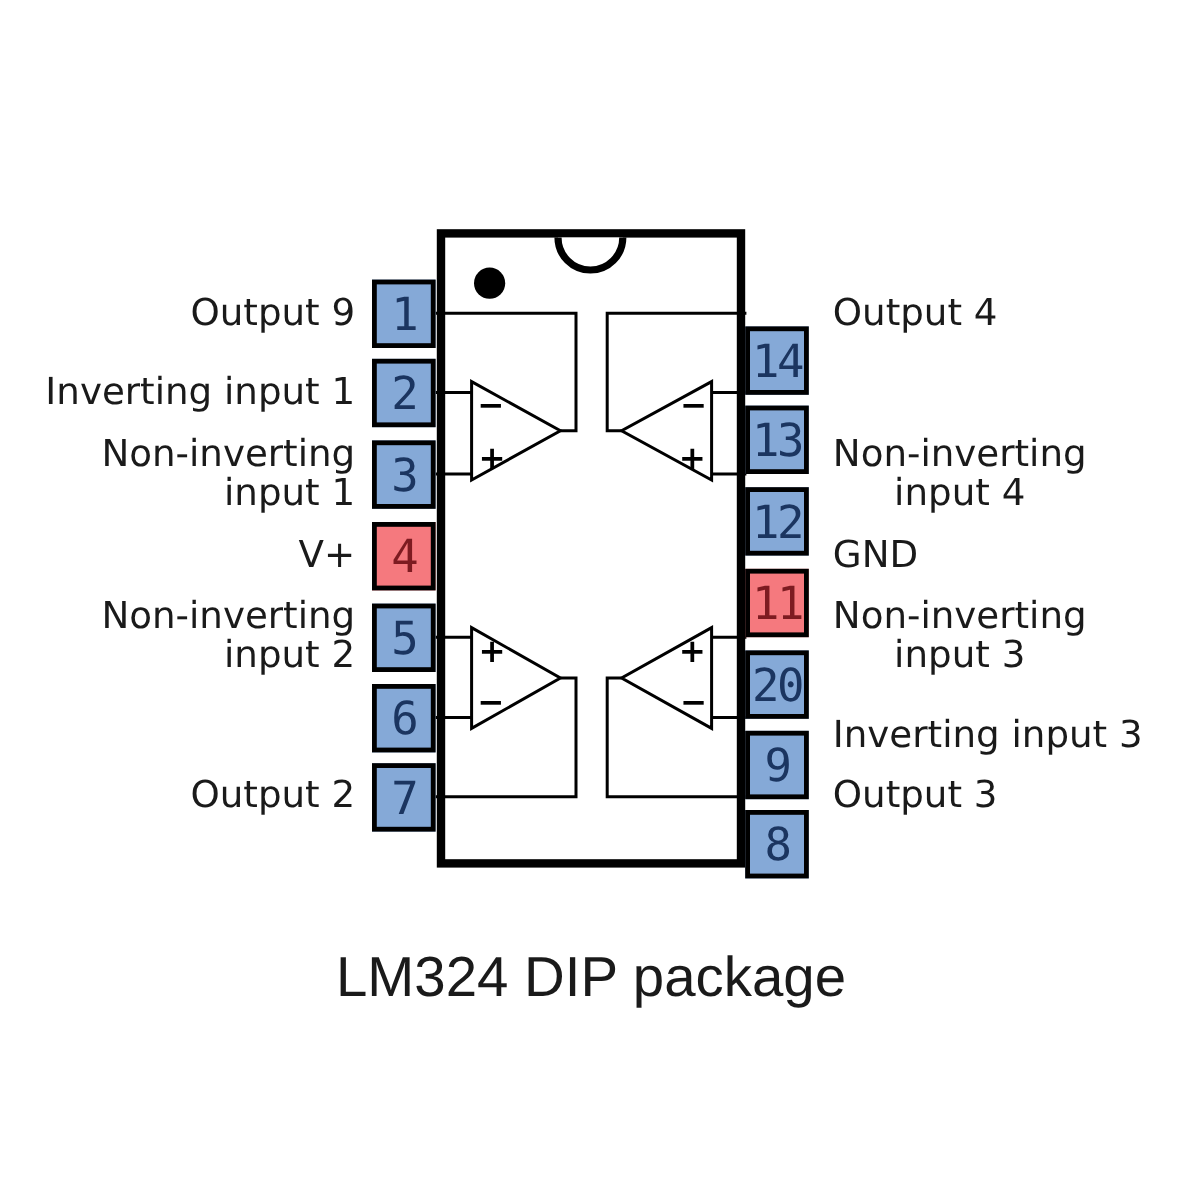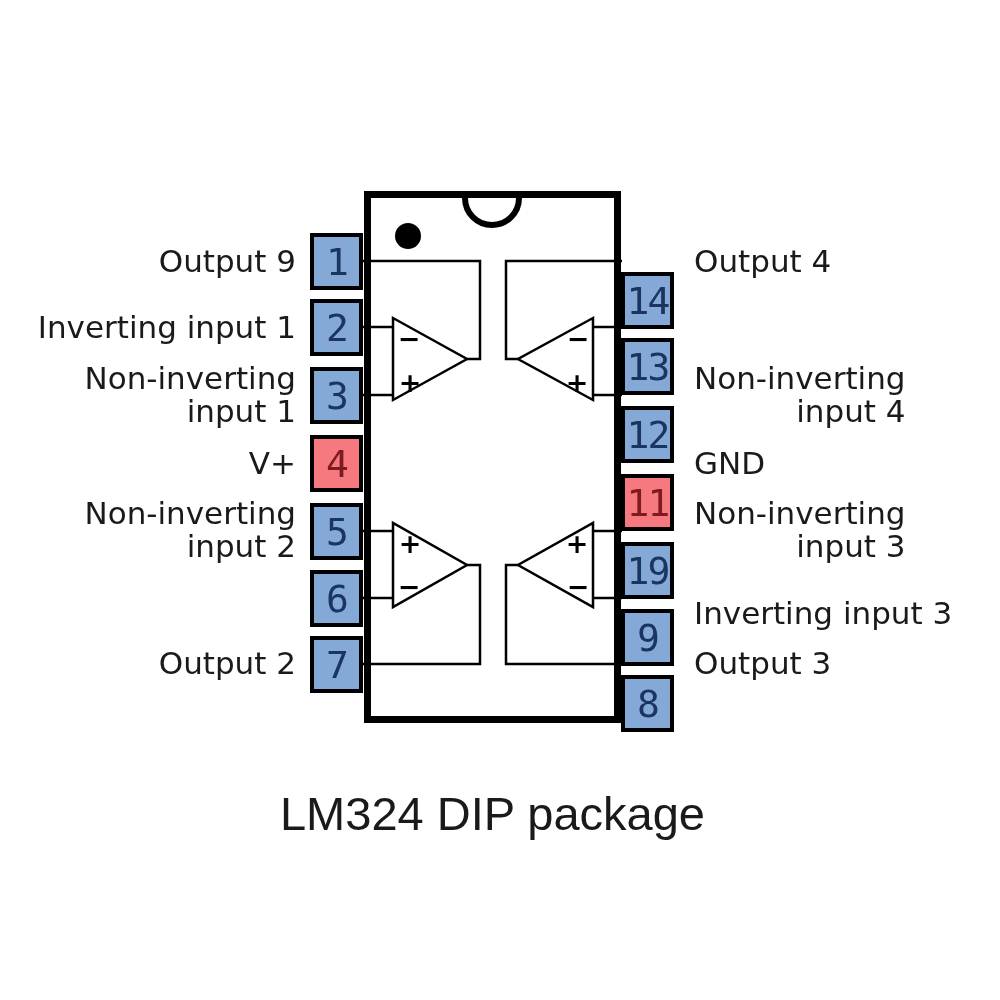--- a/index.html
+++ b/index.html
@@ -25,21 +25,21 @@
   .pin.left{left:310px;}
   .pin.right{left:621px;margin-top:39px;}
   .pin.red{background:var(--pin-red,#f5797e);color:var(--pin-number-red,#7d1b21);}
 
   .lbl{
     position:absolute;transform:translateY(-50%);
     font-size:31px;line-height:33px;color:var(--label-text,#1a1a1a);
     white-space:pre-line;
   }
   .lbl.left{right:704px;text-align:right;}
-  .lbl.right{left:694px;text-align:right;}
+  .lbl.right{left:694px;text-align:center;}
 
   .opamp-sign{
     position:absolute;transform:translate(-50%,-50%);
     font-size:27px;font-weight:700;color:#000;line-height:1;
     font-family:"DejaVu Sans",sans-serif;
   }
 
   .title{
     position:absolute;left:0;top:786px;width:985px;text-align:center;
     font-family:"Liberation Sans",sans-serif;
@@ -95,21 +95,21 @@
   <div class="pin left" style="top:367px">3</div>
   <div class="pin left red" style="top:435px">4</div>
   <div class="pin left" style="top:503px">5</div>
   <div class="pin left" style="top:570px">6</div>
   <div class="pin left" style="top:636px">7</div>
 
   <div class="pin right" style="top:233px">14</div>
   <div class="pin right" style="top:299px">13</div>
   <div class="pin right" style="top:367px">12</div>
   <div class="pin right red" style="top:435px">11</div>
-  <div class="pin right" style="top:503px">19</div>
+  <div class="pin right" style="top:503px">20</div>
   <div class="pin right" style="top:570px">9</div>
   <div class="pin right" style="top:636px">8</div>
 
   <div class="lbl left" style="top:261px">Output 9</div>
   <div class="lbl left" style="top:327px">Inverting input 1</div>
   <div class="lbl left" style="top:395px">Non-inverting
 input 1</div>
   <div class="lbl left" style="top:463px">V+</div>
   <div class="lbl left" style="top:530px">Non-inverting
 input 2</div>

